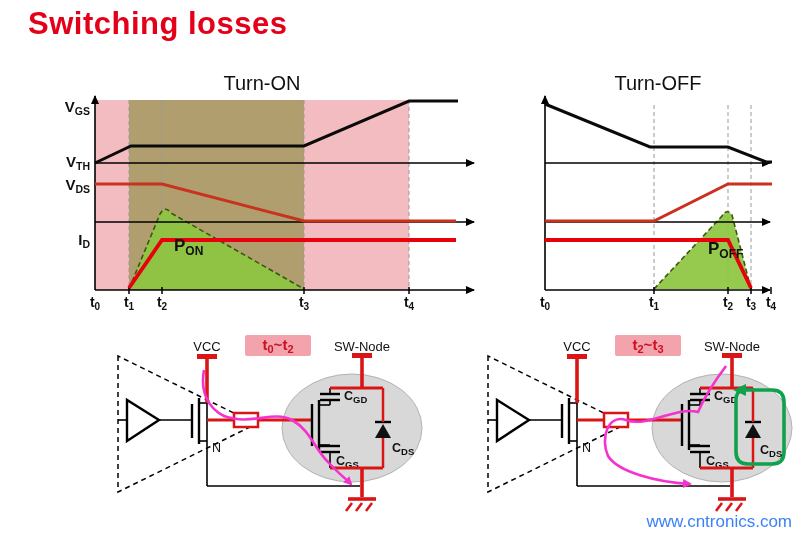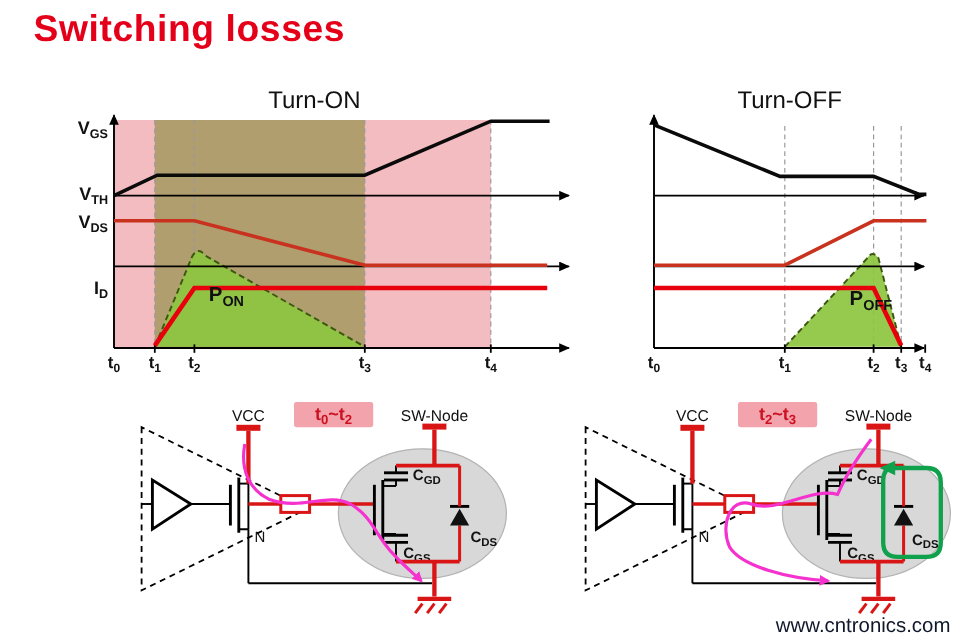--- a/index.html
+++ b/index.html
@@ -1,20 +1,20 @@
 <!DOCTYPE html>
 <html><head>
 <meta charset="utf-8">
 <style>
   html,body{margin:0;padding:0;background:#fff;}
   .page{position:relative;width:800px;height:536px;background:#fff;overflow:hidden;
         font-family:"Liberation Sans",sans-serif;}
   .main-title{position:absolute;left:28px;top:6px;font-size:31px;font-weight:bold;
         color:#e50019;letter-spacing:.5px;}
-  .watermark{position:absolute;right:8px;bottom:4px;font-size:17px;color:#0f172a;}
+  .watermark{position:absolute;right:8px;bottom:4px;font-size:17px;color:#3b82f6;}
   svg{position:absolute;left:0;top:0;}
   svg text{font-family:"Liberation Sans",sans-serif;fill:#111;}
   .plot-title{font-size:20px;}
   .sig{font-size:15px;font-weight:bold;}
   .sub{font-size:10.5px;font-weight:bold;}
   .tlab{font-size:14px;font-weight:bold;}
   .tsub{font-size:10px;font-weight:bold;}
   .pow{font-size:17px;font-weight:bold;}
   .powsub{font-size:12px;font-weight:bold;}
   .clab{font-size:12.5px;font-weight:bold;}

